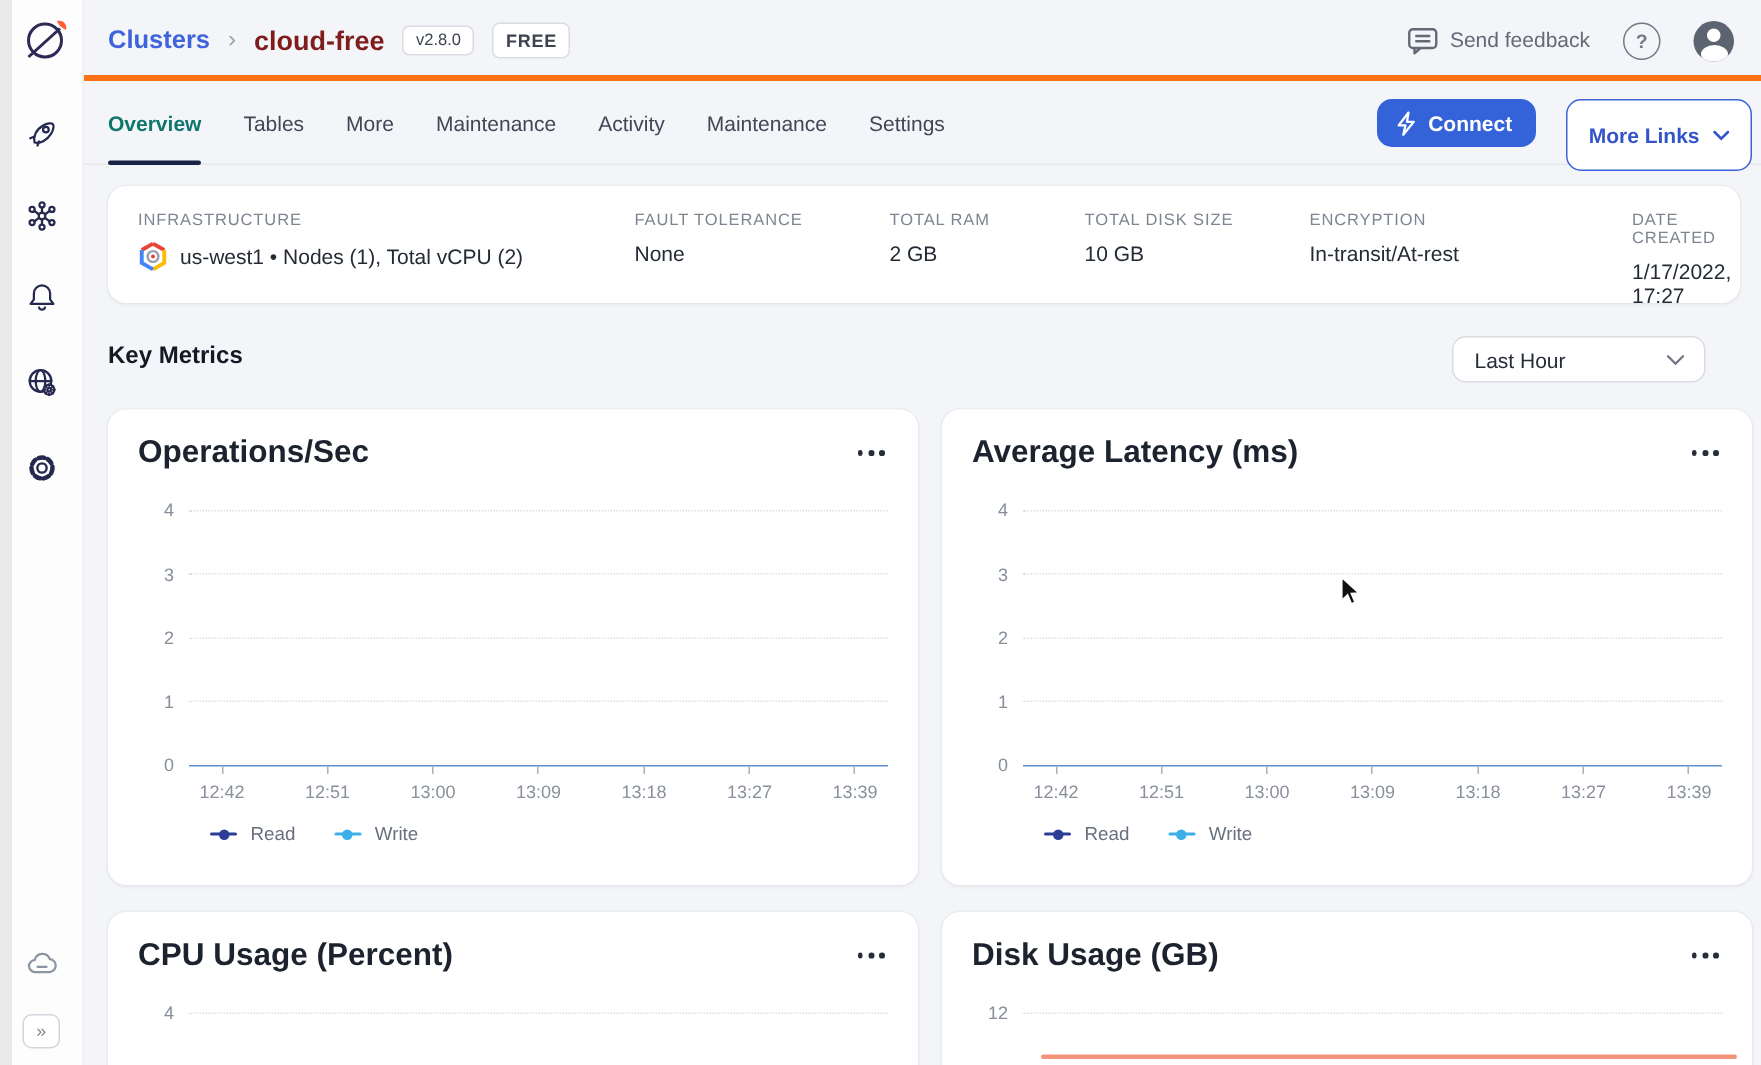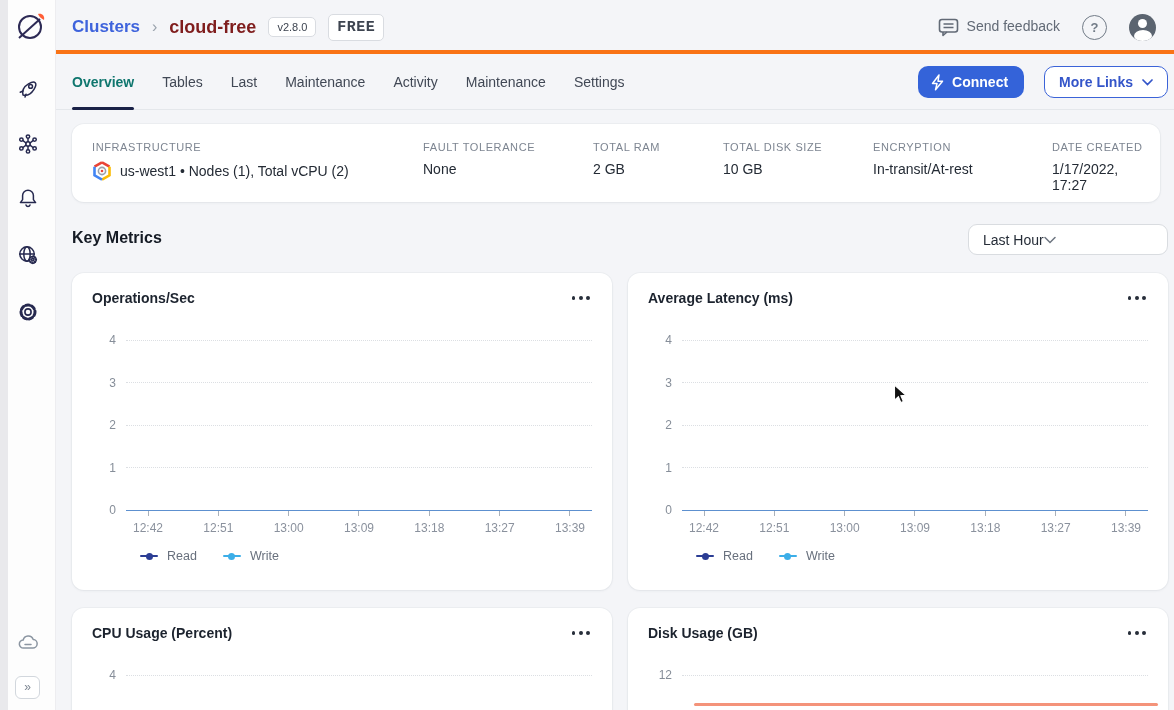--- a/index.html
+++ b/index.html
@@ -16,55 +16,55 @@
   .side-icon.gray svg { stroke:#8b95a1; }
   .expand-btn { position:absolute; left:15px; top:676px; width:25px; height:23px; border:1px solid #d2d7dd; border-radius:6px; background:#fff; color:#7c8591; font-size:12px; line-height:21px; text-align:center; cursor:pointer; }
 
   
   .header { position:absolute; left:56px; top:0; width:1118px; height:54px; border-bottom:4px solid #f97316; }
   .crumbs { position:absolute; left:16px; top:0; height:54px; display:flex; align-items:center; gap:12px; }
   .crumb-root { color:#3e63dc; font-size:17px; font-weight:700; cursor:pointer; }
   .crumb-sep { color:#9aa3ad; font-size:16px; }
   .crumb-cur { color:#7f1d1d; font-size:18px; font-weight:700; }
   .badge { background:#fff; border:1px solid #d9dce1; border-radius:5px; padding:3px 8px; font-size:11px; color:#3d4450; }
-  .badge.free { font-size:15px; letter-spacing:.5px; font-weight:600; padding:4px 8px;font-family:Liberation Mono, monospace; }
+  .badge.free { font-size:12px; letter-spacing:.5px; font-weight:600; padding:4px 8px; }
   .header-right { position:absolute; right:18px; top:0; height:54px; display:flex; align-items:center; gap:22px; }
   .feedback { display:flex; gap:8px; color:#626a76; font-size:14px; cursor:pointer; }
   .help-circle { width:25px; height:25px; border:1.5px solid #717b87; border-radius:50%; color:#717b87; font-size:13px; font-weight:700; display:flex; align-items:center; justify-content:center; cursor:pointer; }
   .avatar { width:27px; height:27px; border-radius:50%; background:#5b6470; overflow:hidden; position:relative; cursor:pointer; }
   .avatar .head { position:absolute; left:9px; top:5px; width:9px; height:9px; border-radius:50%; background:#fff; }
   .avatar .torso { position:absolute; left:4.5px; top:16px; width:18px; height:12px; border-radius:50%; background:#fff; }
 
   
   .tabbar { position:absolute; left:56px; top:54px; width:1118px; height:56px; border-bottom:1px solid #e4e7eb; }
   .tabs { position:absolute; left:16px; top:0; height:56px; display:flex; gap:28px; }
   .tab { position:relative; height:56px; display:flex; align-items:center; font-size:14px; color:#414855; cursor:pointer; }
   .tab.active { color:#0f766e; font-weight:600; }
   .tab.active::after { content:""; position:absolute; left:0; right:0; bottom:0; height:3.5px; background:#192147; border-radius:2px; }
   .tab-actions { position:absolute; right:6px; top:12px; display:flex; gap:20px; }
   .btn-connect { height:32px; padding:0 16px 0 12px; background:#3463d9; border:none; border-radius:10px; color:#fff; font-size:14px; font-weight:700; display:flex; align-items:center; gap:7px; cursor:pointer; font-family:inherit; }
-  .btn-morelinks { height:32px; padding:0 14px; background:#fff; border:1px solid #3b63d8; border-radius:10px; color:#3455c9; font-size:14px; font-weight:700; display:flex; align-items:center; gap:9px; cursor:pointer; font-family:inherit; }
+  .btn-morelinks { height:48px; padding:0 14px; background:#fff; border:1px solid #3b63d8; border-radius:10px; color:#3455c9; font-size:14px; font-weight:700; display:flex; align-items:center; gap:9px; cursor:pointer; font-family:inherit; }
 
   
   .card { background:#fff; border-radius:12px; box-shadow:0 1px 3px rgba(40,50,70,.06), 0 0 0 1px rgba(40,50,70,.03); }
   .infra { position:absolute; left:72px; top:124px; width:1088px; height:78px; display:flex; padding:17px 16px 0 20px; }
   .ifield { flex:0 0 auto; }
   .ifield .lbl { font-size:11px; color:#7d8591; letter-spacing:.6px; text-transform:uppercase; }
   .ifield .val { margin-top:8px; font-size:14px; color:#242b35; display:flex; align-items:center; gap:8px; }
-  .w0{width:331px;} .w1{width:170px;} .w2{width:130px;} .w3{width:150px;} .w4{width:179px;} .w5{flex:1;}
+  .w0{width:331px;} .w1{width:170px;} .w2{width:130px;} .w3{width:150px;} .w4{width:179px;} .w5{flex:1;margin-left:36px;}
 
   
   .km-title { position:absolute; left:72px; top:229px; font-size:16px; font-weight:700; color:#141a24; }
-  .range-select { position:absolute; left:968px; top:224px; width:200px; height:31px; background:#fff; border:1px solid #d9dce0; border-radius:9px; display:flex; align-items:center; justify-content:flex-start; padding:0 13px 0 14px; font-size:14px; color:#262d38; cursor:pointer; }
+  .range-select { position:absolute; left:968px; top:224px; width:169px; height:31px; background:#fff; border:1px solid #d9dce0; border-radius:9px; display:flex; align-items:center; justify-content:space-between; padding:0 13px 0 14px; font-size:14px; color:#262d38; cursor:pointer; }
 
   
   .chart-card { position:absolute; width:540px; height:317px; }
   .c0{left:72px; top:273px;} .c1{left:628px; top:273px;} .c2{left:72px; top:608px;} .c3{left:628px; top:608px;}
   .card-head { position:absolute; top:17px; left:20px; right:20px; display:flex; justify-content:space-between; align-items:center; }
-  .chart-title { font-size:14px; font-weight:700; color:#1c232e; }
+  .chart-title { font-size:21px; font-weight:700; color:#1c232e; }
   .dots-btn { display:flex; gap:3.5px; padding:4px 2px; cursor:pointer; }
   .dots-btn i { width:3.8px; height:3.8px; border-radius:50%; background:#272e3a; }
   .gridrow { position:absolute; left:24px; right:20px; display:flex; align-items:center; transform:translateY(-50%); }
   .gridrow .ytick { width:20px; text-align:right; margin-right:10px; font-size:12px; color:#868e99; }
   .gridrow .gline { flex:1; border-top:1.5px dotted #dcdfe3; height:0; }
   .gridrow.axis .gline { border-top:1.5px solid #5d90cf; }
   .xticks { position:absolute; left:54px; right:20px; display:flex; justify-content:space-between; }
   .xticks span { width:44px; display:flex; justify-content:center; }
   .xticks span i { width:1px; height:5px; background:#aab1ba; }
   .xlabels { position:absolute; left:54px; right:20px; display:flex; justify-content:space-between; }
@@ -165,21 +165,21 @@
           <span class="head"></span>
           <span class="torso"></span>
         </span>
     </div>
   </header>
 
   <div class="tabbar">
     <div class="tabs">
       <span class="tab active">Overview</span>
       <span class="tab">Tables</span>
-      <span class="tab">Last</span>
+      <span class="tab">More</span>
       <span class="tab">Maintenance</span>
       <span class="tab">Activity</span>
       <span class="tab">Maintenance</span>
       <span class="tab">Settings</span>
     </div>
     <div class="tab-actions">
       <button class="btn-connect">
         <svg width="15" height="17" viewBox="0 0 15 17">
             <path d="M9 1 L2.5 9.5 H7 L5.5 15.8 L12.5 7.2 H8 Z" fill="none" stroke="#fff" stroke-width="1.5" stroke-linejoin="round"></path>
           </svg>

